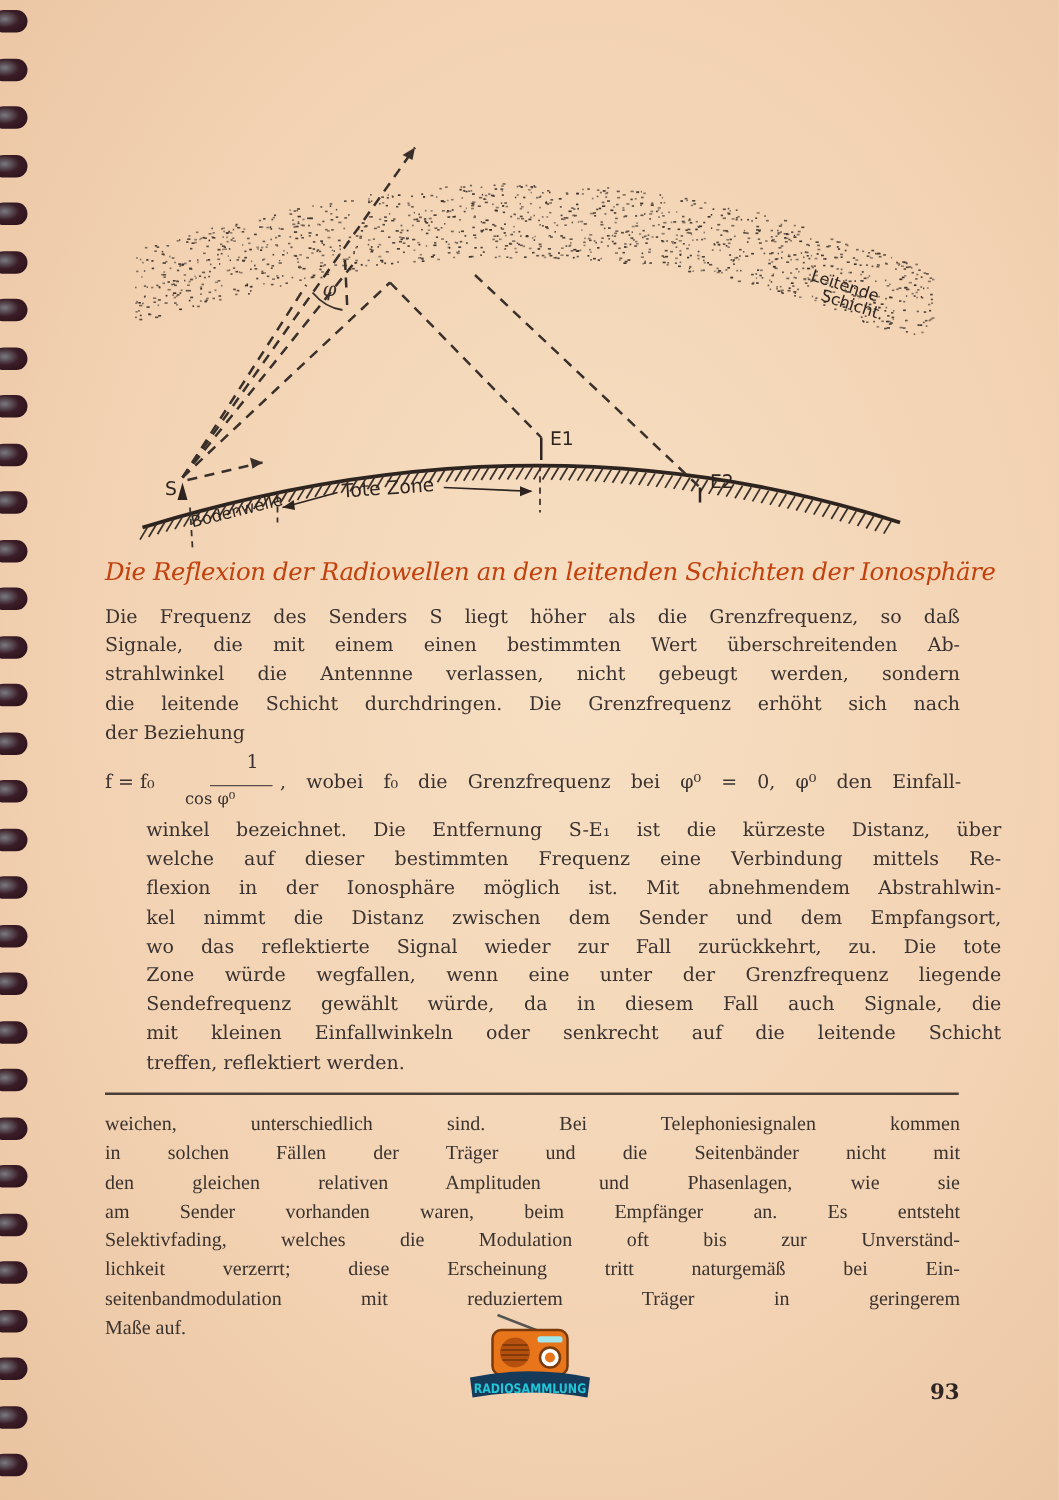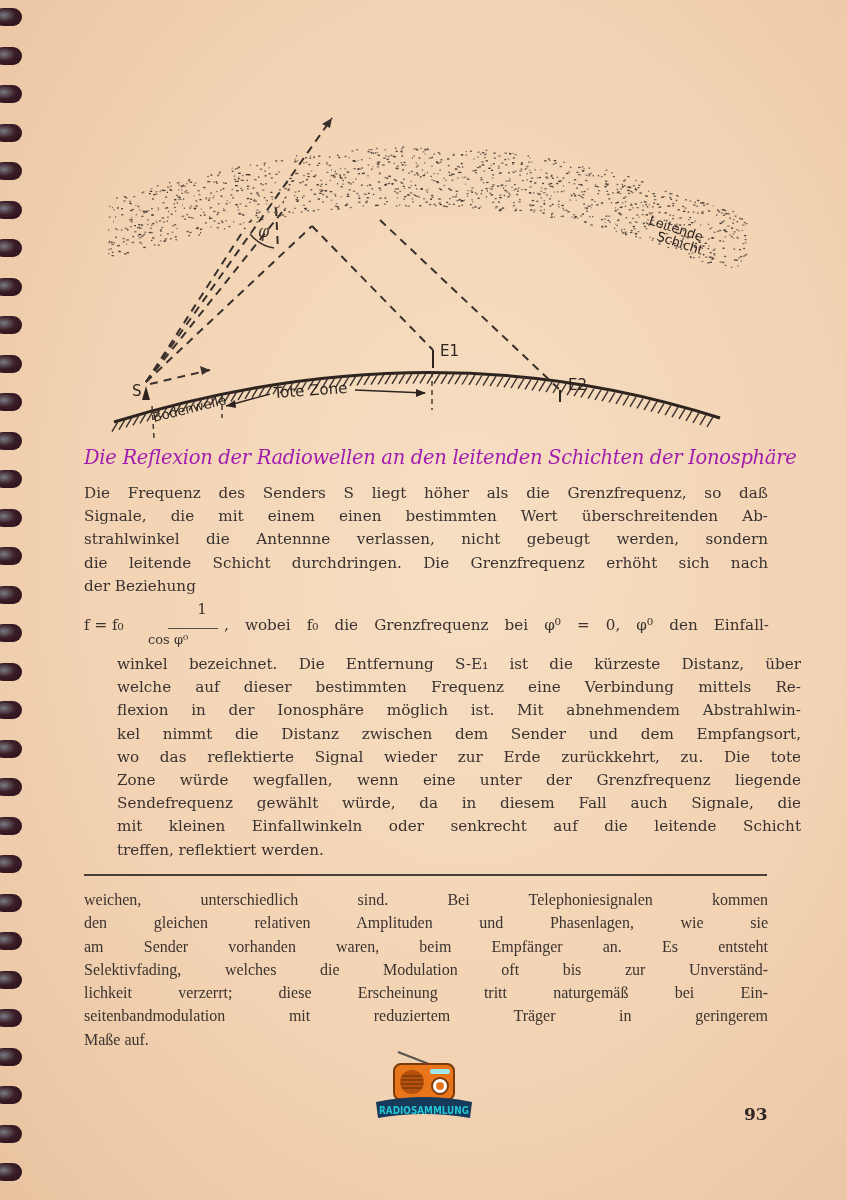--- a/index.html
+++ b/index.html
@@ -16,21 +16,21 @@
   }
   .spiral { position: absolute; left: 0; top: 0; width: 28px; height: 1200px; }
   .ring {
     position: absolute; left: -6px; width: 28px; height: 18px; border-radius: 9px;
     background: radial-gradient(ellipse at 35% 40%, #7a7a82 0%, #3a1d26 45%, #2a0f18 100%);
   }
   .diagram { position: absolute; left: 100px; top: 100px; width: 660px; height: 340px; }
   .caption {
     position: absolute; left: 84px; top: 446px; width: 690px;
     font-family: "DejaVu Serif", serif; font-style: italic; font-size: 19.5px;
-    color: #a21caf; letter-spacing: -0.3px; white-space: nowrap;
+    color: #c2410c; letter-spacing: -0.3px; white-space: nowrap;
   }
   .para {
     position: absolute; left: 84px; width: 684px;
     font-family: "DejaVu Serif", serif; font-size: 15.2px; line-height: 23.2px;
     color: #3a3230; text-align: justify;
   }
   .para .line { display: block; white-space: nowrap; text-align-last: justify; }
   .para .line.last { text-align-last: left; }
   .p1 { top: 482px; }
   .formula { position: absolute; left: 84px; top: 600px; width: 690px; height: 58px; font-size: 15.2px; color: #3a3230; }
@@ -1636,31 +1636,32 @@
   <span class="bar"></span>
   <span class="den" style="left:64px;top:32px;font-size:13px;">cos φ⁰</span>
   <span class="rest">, wobei f₀ die Grenzfrequenz bei φ⁰ = 0, φ⁰ den Einfall-</span>
 </div>
 
 <div class="para p2">
   <span class="line">winkel bezeichnet. Die Entfernung S-E₁ ist die kürzeste Distanz, über</span>
   <span class="line">welche auf dieser bestimmten Frequenz eine Verbindung mittels Re-</span>
   <span class="line">flexion in der Ionosphäre möglich ist. Mit abnehmendem Abstrahlwin-</span>
   <span class="line">kel nimmt die Distanz zwischen dem Sender und dem Empfangsort,</span>
-  <span class="line">wo das reflektierte Signal wieder zur Erde zurückkehrt, zu. Die tote</span>
+  <span class="line">wo das reflektierte Signal wieder zur Fall zurückkehrt, zu. Die tote</span>
   <span class="line">Zone würde wegfallen, wenn eine unter der Grenzfrequenz liegende</span>
   <span class="line">Sendefrequenz gewählt würde, da in diesem Fall auch Signale, die</span>
   <span class="line">mit kleinen Einfallwinkeln oder senkrecht auf die leitende Schicht</span>
   <span class="line last">treffen, reflektiert werden.</span>
 </div>
 
 <div class="divider"></div>
 
 <div class="para p3">
   <span class="line">weichen, unterschiedlich sind. Bei Telephoniesignalen kommen</span>
+  <span class="line">in solchen Fällen der Träger und die Seitenbänder nicht mit</span>
   <span class="line">den gleichen relativen Amplituden und Phasenlagen, wie sie</span>
   <span class="line">am Sender vorhanden waren, beim Empfänger an. Es entsteht</span>
   <span class="line">Selektivfading, welches die Modulation oft bis zur Unverständ-</span>
   <span class="line">lichkeit verzerrt; diese Erscheinung tritt naturgemäß bei Ein-</span>
   <span class="line">seitenbandmodulation mit reduziertem Träger in geringerem</span>
   <span class="line last">Maße auf.</span>
 </div>
 
 <svg class="logo" viewBox="0 0 104 72" xmlns="http://www.w3.org/2000/svg">
   <line x1="26" y1="4" x2="62" y2="18" stroke="#555" stroke-width="2"></line>

